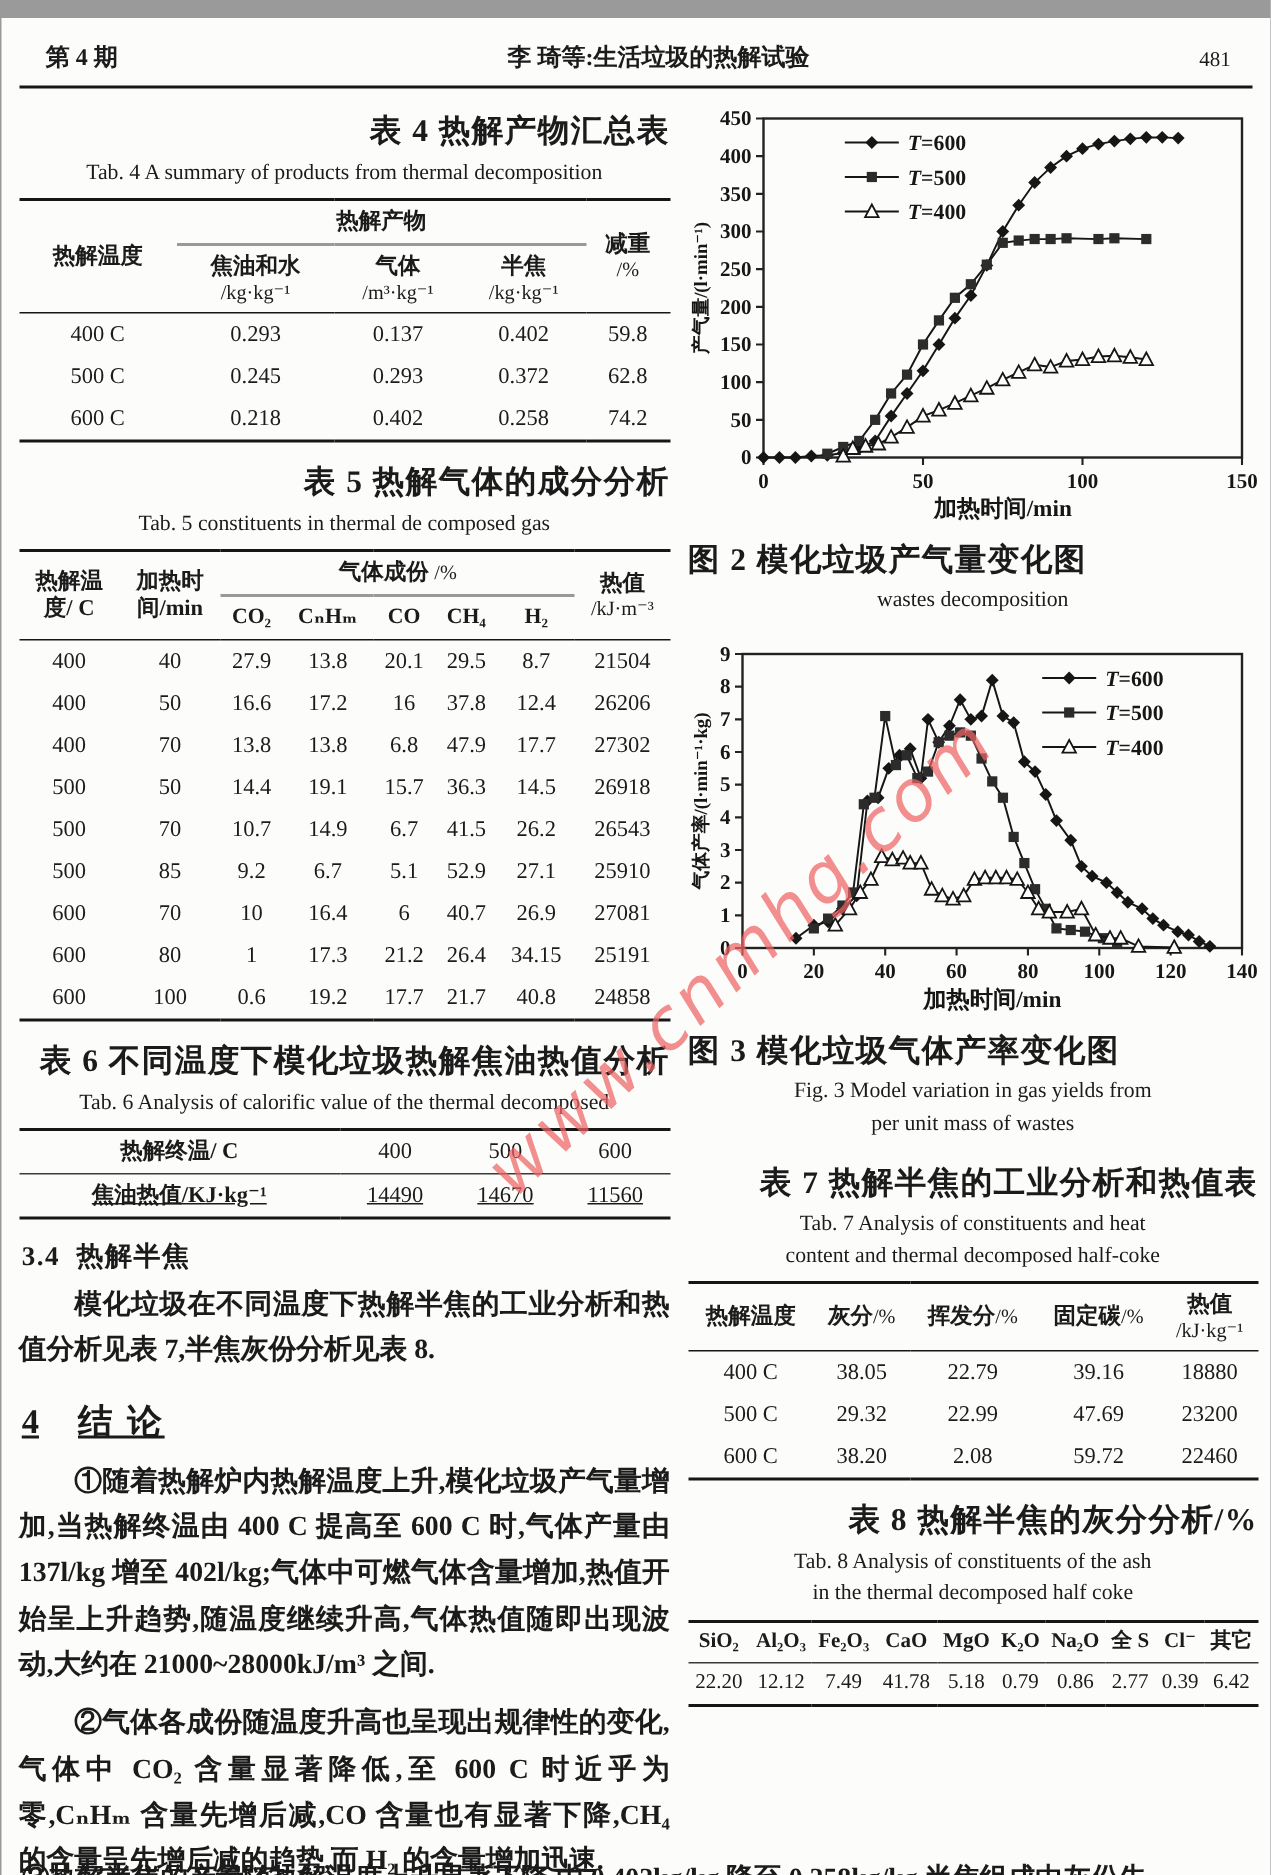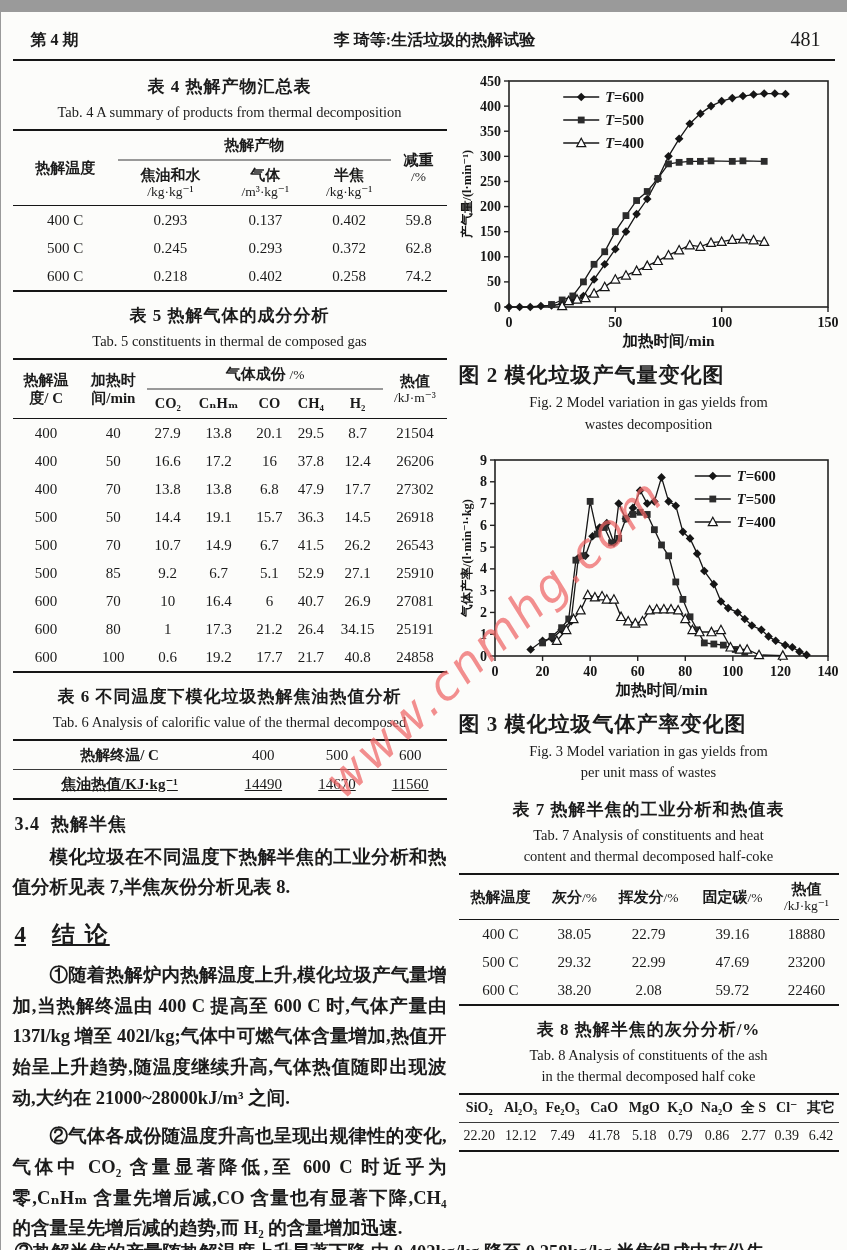--- a/index.html
+++ b/index.html
@@ -1,29 +1,29 @@
 <!DOCTYPE html>
 <html><head>
 <meta charset="utf-8">
 <style>
   html,body{margin:0;padding:0;background:#9a9a9a;}
   .page{position:relative;width:846px;height:1250px;margin:12px auto;background:#fcfcfa;
         overflow:hidden;color:#1b1b1b;font-family:"Liberation Serif","DejaVu Serif",serif;}
   
   .hdr{display:flex;justify-content:space-between;align-items:flex-end;
        padding:16px 26px 6px 30px;font-size:16px;font-weight:600;}
-  .hdr-page{font-size:20px;font-weight:400;}
+  .hdr-page{font-size:14px;font-weight:400;}
   .hdr-rule{border-top:2.2px solid #161616;margin:2px 12px 0 12px;}
   
   .cols{display:flex;gap:12px;padding:10px 8px 0 12px;}
   .col-l{width:434px;flex:none;}
   .col-r{flex:1;min-width:0;}
   
   .tblock{margin-bottom:12px;}
-  .t-zh{text-align:center;font-weight:700;font-size:17px;margin:4px 0 4px 0;letter-spacing:1px;}
+  .t-zh{text-align:right;font-weight:700;font-size:21px;margin:4px 0 4px 0;letter-spacing:1px;}
   .t-en{text-align:center;font-size:14.5px;margin:0 0 6px 0;line-height:1.45;}
   table.tbl{width:100%;border-collapse:collapse;font-size:15px;line-height:1.2;
             border-top:2.2px solid #161616;border-bottom:2.2px solid #161616;}
   table.tbl th,table.tbl td{padding:5px 2px;text-align:center;font-weight:400;}
   table.tbl thead{border-bottom:1.8px solid #161616;}
   table.tbl thead th{font-weight:700;}
   table.tbl thead th .unit{font-weight:400;font-size:13.5px;}
   th.grp{border-bottom:2px solid #999;}
   th.sub{font-weight:normal;font-size:14.5px;}
   tbody td{padding:5.5px 2px;}
@@ -398,21 +398,20 @@
             <line x1="104.23" y1="49" x2="140.23000000000002" y2="49" stroke="#161616" stroke-width="1.3"></line>
             <rect x="118.83" y="45.6" width="6.8" height="6.8" fill="#2c2c2c"></rect>
             <text x="146.23000000000002" y="54" font-size="14.5" font-weight="600"><tspan font-style="italic">T</tspan><tspan>=500</tspan></text>
             <line x1="104.23" y1="72" x2="140.23000000000002" y2="72" stroke="#161616" stroke-width="1.3"></line>
             <path d="M122.23,67.3L126.73,75.7L117.73,75.7Z" fill="#fff" stroke="#161616" stroke-width="1.2"></path>
             <text x="146.23000000000002" y="77" font-size="14.5" font-weight="600"><tspan font-style="italic">T</tspan><tspan>=400</tspan></text>
           </svg>
       </div>
       <div class="fig-zh">图 2  模化垃圾产气量变化图</div>
       <div class="fig-en">
-        <div>Fig. 2  Model variation in gas yields from</div>
         <div>wastes decomposition</div>
       </div>
 
       <div class="fig">
         <svg width="385" height="252">
             <rect x="36" y="10" width="333" height="196" fill="none" stroke="#222" stroke-width="1.6"></rect>
             <line x1="36" y1="206" x2="36" y2="211" stroke="#222" stroke-width="1.4"></line>
             <text x="36" y="226" text-anchor="middle" font-size="14" font-weight="600">0</text>
             <line x1="83.57142857142857" y1="206" x2="83.57142857142857" y2="211" stroke="#222" stroke-width="1.4"></line>
             <text x="83.57142857142857" y="226" text-anchor="middle" font-size="14" font-weight="600">20</text>

